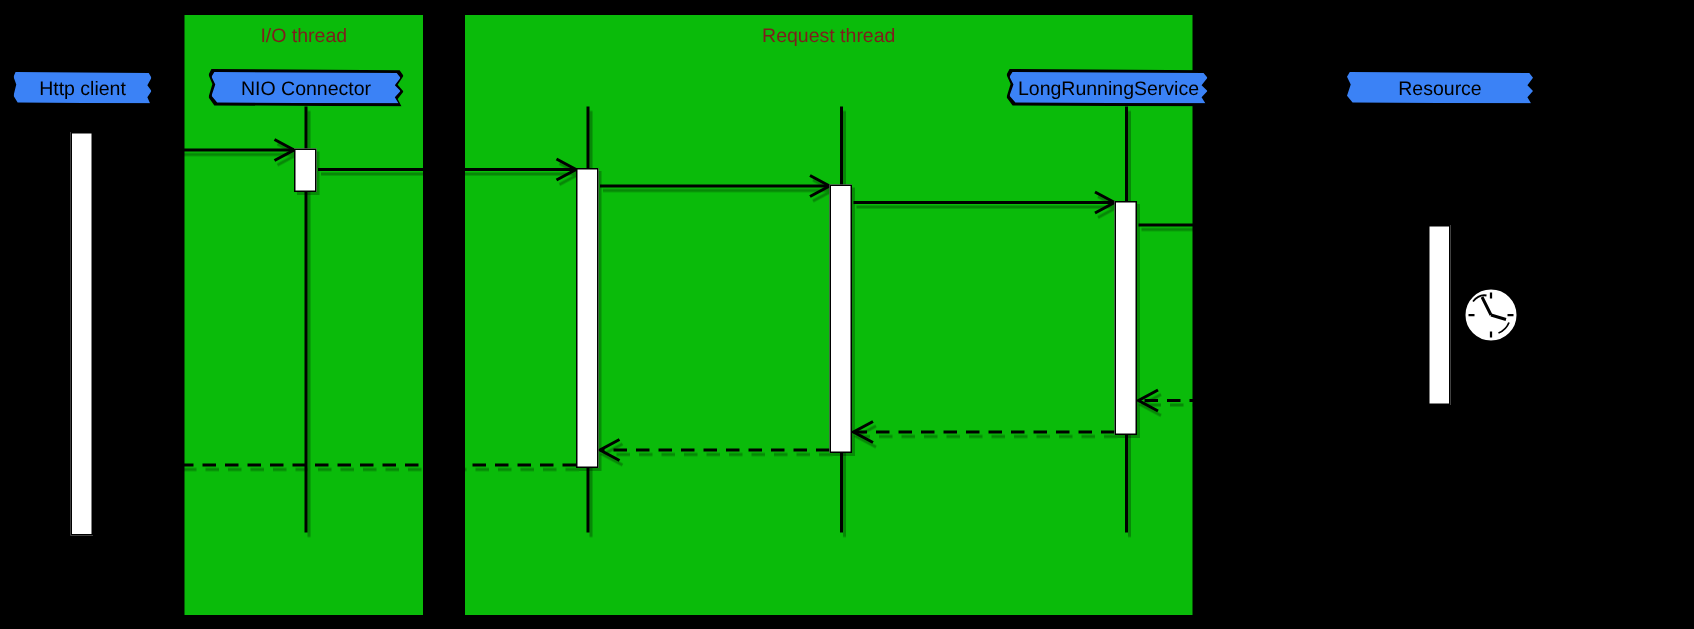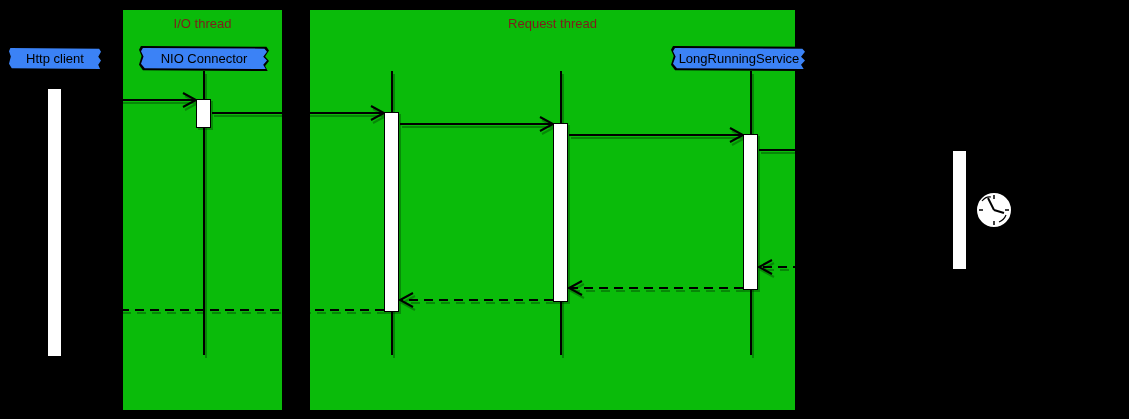--- a/index.html
+++ b/index.html
@@ -127,14 +127,17 @@
 
   <div class="pbox" id="pbox-http">
     <div class="pbox-inner">Http client</div>
   </div>
   <div class="pbox" id="pbox-nio">
     <div class="pbox-inner">NIO Connector</div>
   </div>
   <div class="pbox" id="pbox-longrun">
     <div class="pbox-inner">LongRunningService</div>
   </div>
+  <div class="pbox" id="pbox-resource">
+    <div class="pbox-inner">Resource</div>
+  </div>
 
 </div>
 
 </body></html>

